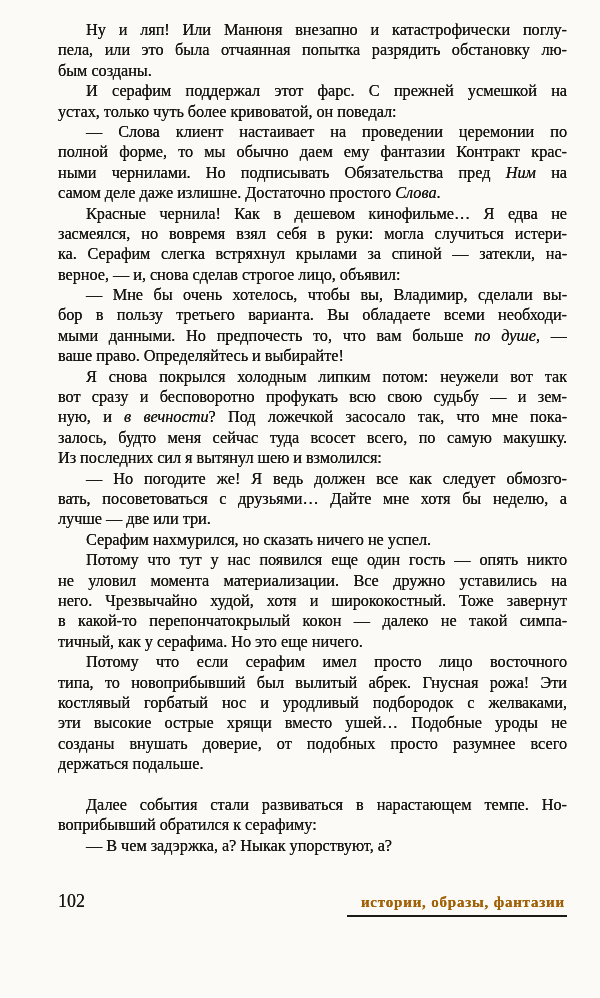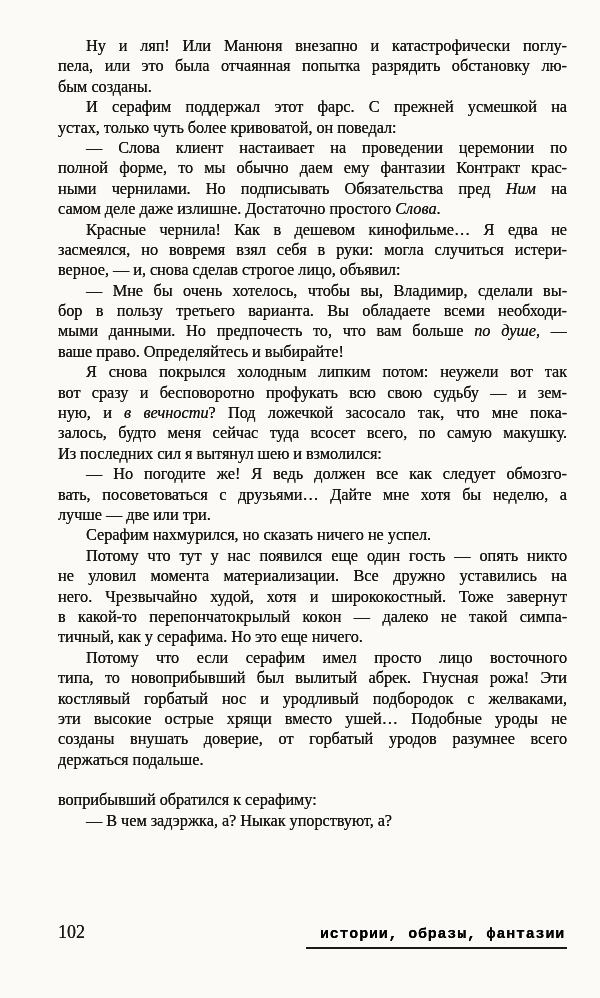--- a/index.html
+++ b/index.html
@@ -6,57 +6,57 @@
   .page{
     position:relative;
     width:600px;height:998px;
     background:#fbfaf7;
     color:#171513;
     font-family:"Liberation Serif","DejaVu Serif",serif;
     overflow:hidden;
   }
   .text-block{
     position:absolute;
-    left:58px;top:36px;width:509px;
+    left:58px;top:20px;width:509px;
     font-size:16.3px;
     letter-spacing:-0.05px;
     text-shadow:0 0 0.35px currentColor;
   }
   .para{margin:0;padding:0;}
   .para.gap{margin-top:20.4px;}
   .line{
     height:20.4px;
     line-height:20.4px;
     overflow:hidden;
     white-space:normal;
   }
   .line.jl{
     text-align:justify;
     text-align-last:justify;
   }
   .line.first{text-indent:28px;}
   .line i{letter-spacing:0;}
   .footer{
     position:absolute;
-    left:58px;top:922px;width:509px;
+    left:58px;top:891px;width:509px;
     display:flex;
     justify-content:space-between;
     align-items:baseline;
     text-shadow:0 0 0.35px currentColor;
   }
   .pagenum{
     font-size:18px;
     font-family:"Liberation Serif","DejaVu Serif",serif;
   }
   .running{
-    font-family:Liberation Mono, monospace;
+    font-family:Liberation Serif, serif;
     font-weight:bold;
     font-size:15px;
     letter-spacing:0.8px;
-    color:#000000;
+    color:#a16207;
     border-bottom:2.5px solid #1c1a18;
     padding:0 2px 4px 14px;
   }
 </style>
 </head>
 <body>
 
 <div class="page">
   <div class="text-block" id="text-block">
       <div class="para">
@@ -70,20 +70,21 @@
       </div>
       <div class="para">
         <div class="line first jl"><span>— Слова клиент настаивает на проведении церемонии по</span></div>
         <div class="line jl"><span>полной форме, то мы обычно даем ему фантазии Контракт крас-</span></div>
         <div class="line jl"><span>ными чернилами. Но подписывать Обязательства пред </span><i>Ним</i><span> на</span></div>
         <div class="line"><span>самом деле даже излишне. Достаточно простого </span><i>Слова</i><span>.</span></div>
       </div>
       <div class="para">
         <div class="line first jl"><span>Красные чернила! Как в дешевом кинофильме… Я едва не</span></div>
         <div class="line jl"><span>засмеялся, но вовремя взял себя в руки: могла случиться истери-</span></div>
+        <div class="line jl"><span>ка. Серафим слегка встряхнул крылами за спиной — затекли, на-</span></div>
         <div class="line"><span>верное, — и, снова сделав строгое лицо, объявил:</span></div>
       </div>
       <div class="para">
         <div class="line first jl"><span>— Мне бы очень хотелось, чтобы вы, Владимир, сделали вы-</span></div>
         <div class="line jl"><span>бор в пользу третьего варианта. Вы обладаете всеми необходи-</span></div>
         <div class="line jl"><span>мыми данными. Но предпочесть то, что вам больше </span><i>по душе</i><span>, —</span></div>
         <div class="line"><span>ваше право. Определяйтесь и выбирайте!</span></div>
       </div>
       <div class="para">
         <div class="line first jl"><span>Я снова покрылся холодным липким потом: неужели вот так</span></div>
@@ -105,24 +106,25 @@
         <div class="line jl"><span>не уловил момента материализации. Все дружно уставились на</span></div>
         <div class="line jl"><span>него. Чрезвычайно худой, хотя и ширококостный. Тоже завернут</span></div>
         <div class="line jl"><span>в какой-то перепончатокрылый кокон — далеко не такой симпа-</span></div>
         <div class="line"><span>тичный, как у серафима. Но это еще ничего.</span></div>
       </div>
       <div class="para">
         <div class="line first jl"><span>Потому что если серафим имел просто лицо восточного</span></div>
         <div class="line jl"><span>типа, то новоприбывший был вылитый абрек. Гнусная рожа! Эти</span></div>
         <div class="line jl"><span>костлявый горбатый нос и уродливый подбородок с желваками,</span></div>
         <div class="line jl"><span>эти высокие острые хрящи вместо ушей… Подобные уроды не</span></div>
-        <div class="line jl"><span>созданы внушать доверие, от горбатый уродов разумнее всего</span></div>
+        <div class="line jl"><span>созданы внушать доверие, от подобных просто разумнее всего</span></div>
         <div class="line"><span>держаться подальше.</span></div>
       </div>
       <div class="para gap">
+        <div class="line first jl"><span>Далее события стали развиваться в нарастающем темпе. Но-</span></div>
         <div class="line"><span>воприбывший обратился к серафиму:</span></div>
       </div>
       <div class="para">
         <div class="line first"><span>— В чем задэржка, а? Ныкак упорствуют, а?</span></div>
       </div>
     </div>
   <div class="footer">
     <span class="pagenum">102</span>
     <span class="running">истории, образы, фантазии</span>
   </div>

